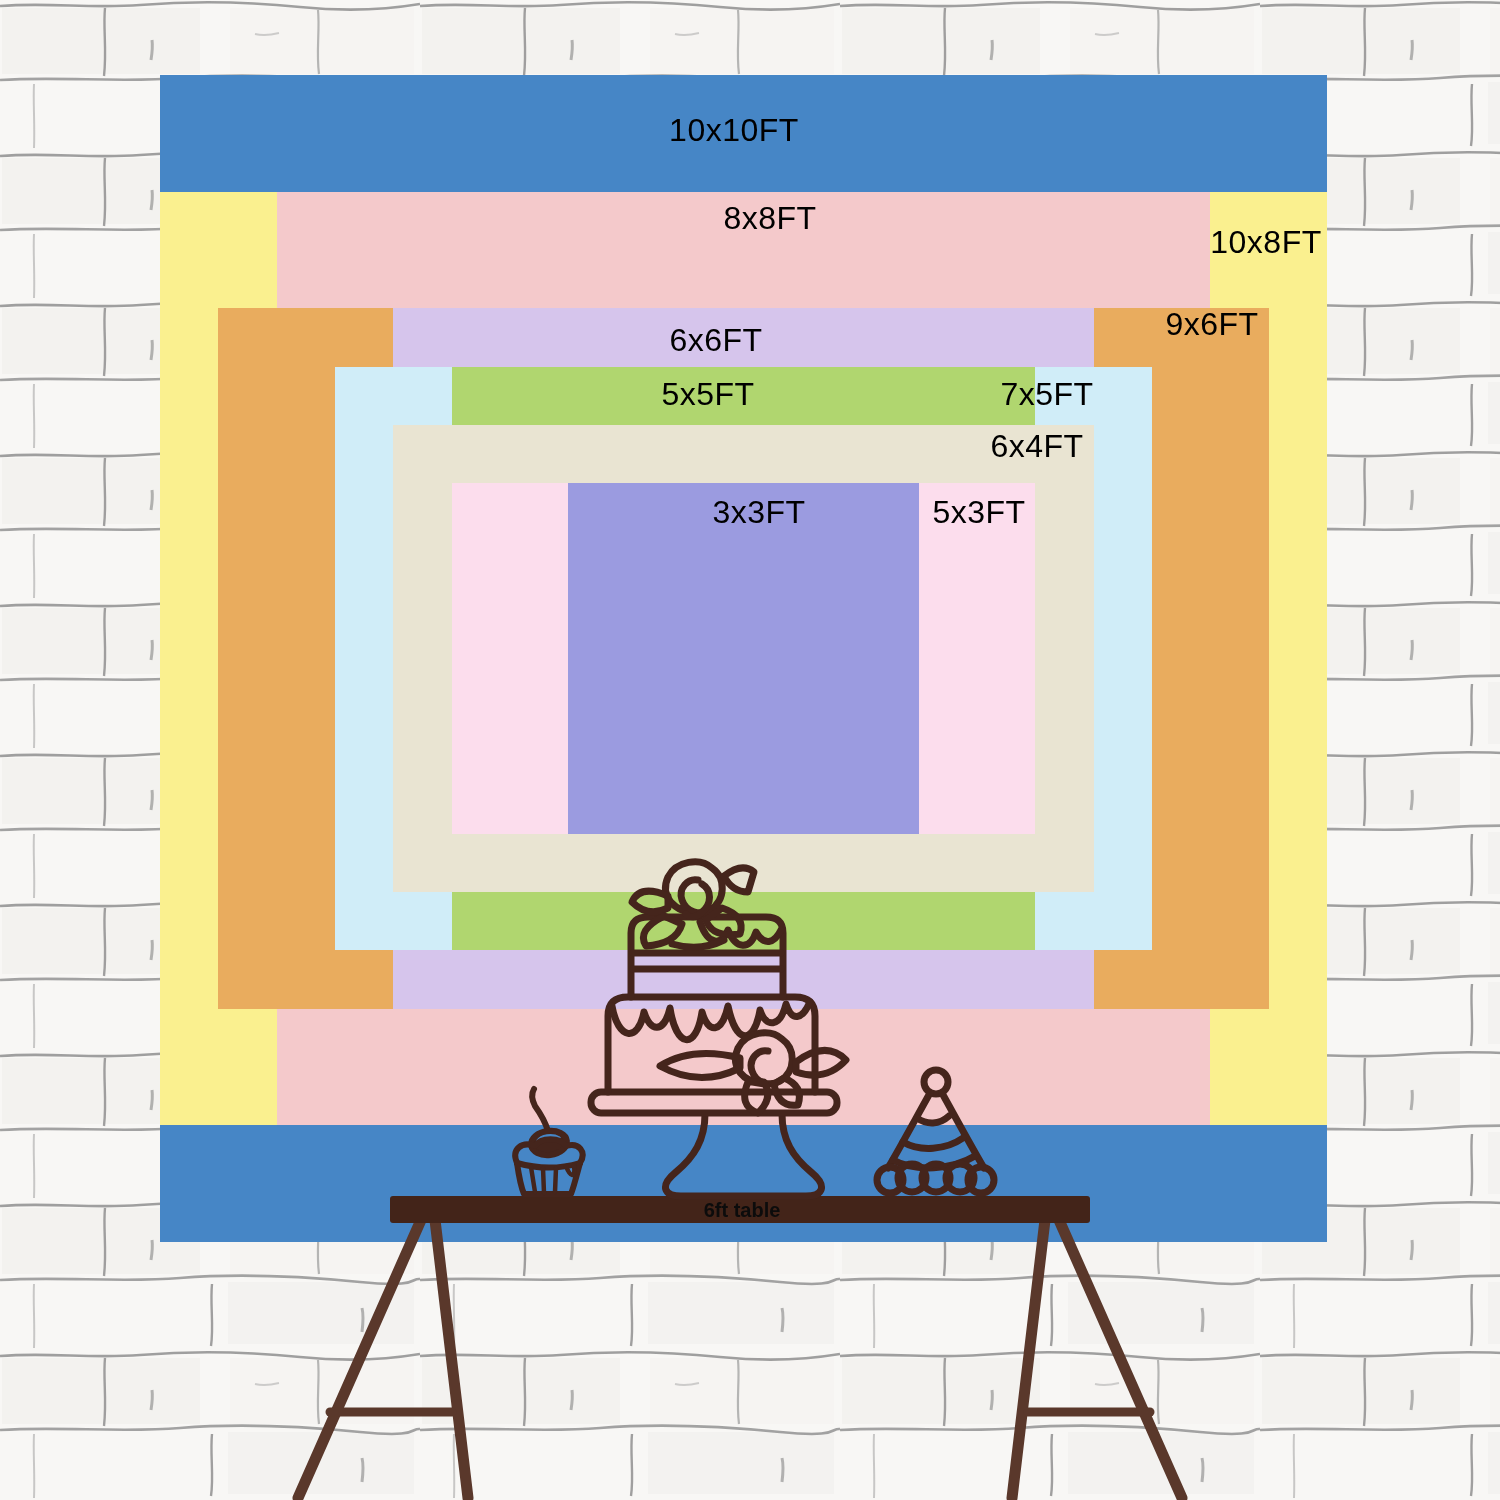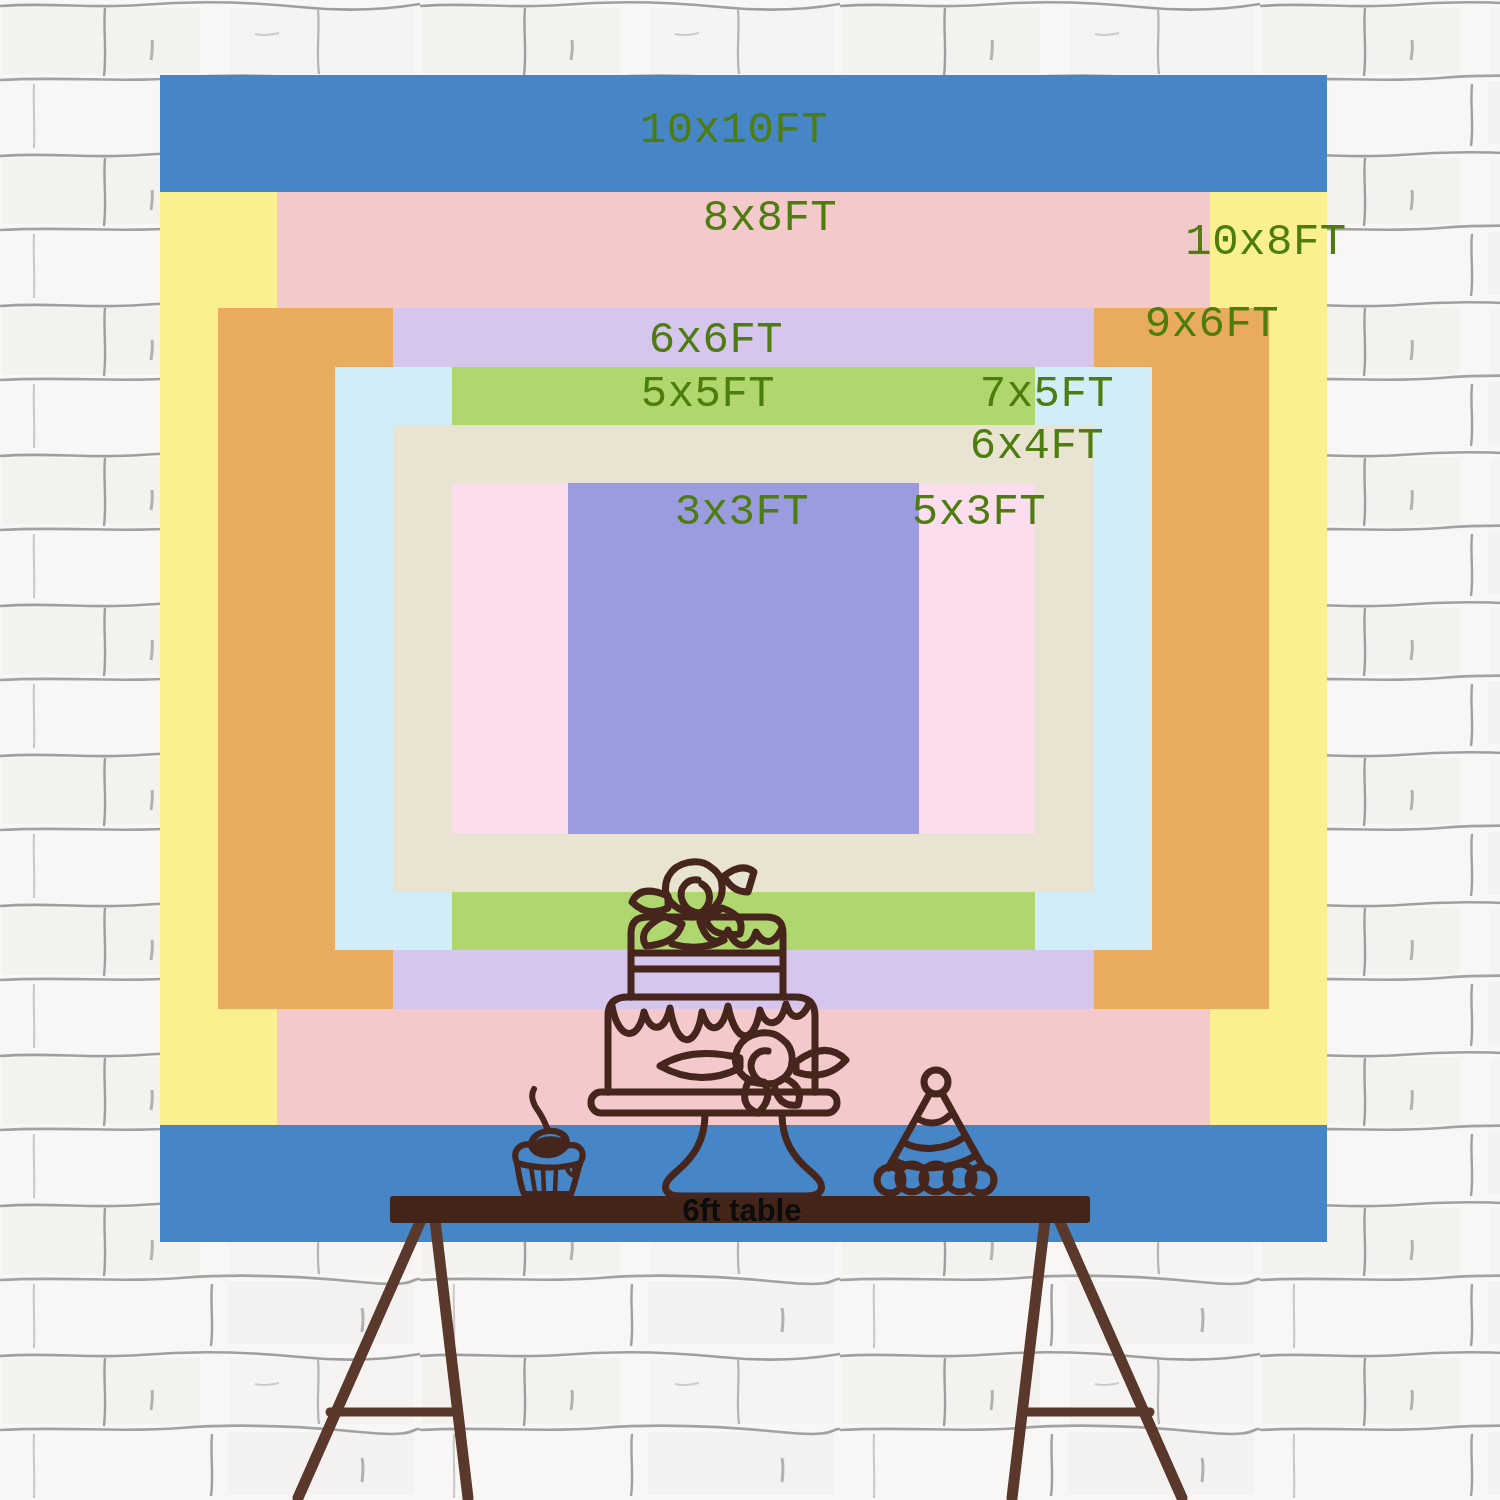--- a/index.html
+++ b/index.html
@@ -10,27 +10,27 @@
   }
   .stage{position:absolute;left:0;top:0;width:1500px;height:1500px;}
   .wall{position:absolute;left:0;top:0;z-index:0;}
   #backdrop{
     position:absolute;left:160px;top:75px;width:1167px;height:1167px;z-index:1;
   }
   .layer{position:absolute;}
   #labels{position:absolute;left:0;top:0;width:1500px;height:1500px;z-index:3;pointer-events:none;}
   .size-label{
     position:absolute;transform:translate(-50%,-50%);
-    font-size:44px;font-weight:400;color:#4d7c0f;letter-spacing:0.5px;
-    white-space:nowrap;line-height:1;font-family:Liberation Mono, monospace;
+    font-size:32px;font-weight:400;color:#000000;letter-spacing:0.5px;
+    white-space:nowrap;line-height:1;
   }
   #illustration{position:absolute;left:0;top:0;z-index:2;pointer-events:none;}
   #table-label{
     position:absolute;transform:translate(-50%,-50%);z-index:4;
-    font-size:31px;font-weight:600;color:#0c0c0c;white-space:nowrap;line-height:1;
+    font-size:20px;font-weight:600;color:#0c0c0c;white-space:nowrap;line-height:1;
   }
 </style>
 </head>
 <body>
 
 <div class="stage">
 
   <svg class="wall" width="1500" height="1500">
     <defs>
       <pattern id="bricks" width="420" height="150" patternUnits="userSpaceOnUse">
@@ -145,18 +145,18 @@
   <div id="labels">
       <div class="size-label" style="left: 734px; top: 130px;">10x10FT</div>
       <div class="size-label" style="left: 1266px; top: 218px; margin-top: 24px;">10x8FT</div>
       <div class="size-label" style="left: 734px; top: 218px; margin-left: 36px;">8x8FT</div>
       <div class="size-label" style="left: 1212px; top: 324px;">9x6FT</div>
       <div class="size-label" style="left: 716px; top: 340px;">6x6FT</div>
       <div class="size-label" style="left: 1047px; top: 394px;">7x5FT</div>
       <div class="size-label" style="left: 708px; top: 394px;">5x5FT</div>
       <div class="size-label" style="left: 1037px; top: 446px;">6x4FT</div>
       <div class="size-label" style="left: 979px; top: 512px;">5x3FT</div>
-      <div class="size-label" style="left: 742px; top: 512px; text-align: center;">3x3FT</div>
+      <div class="size-label" style="left: 759px; top: 512px; text-align: center;">3x3FT</div>
     </div>
 
   <div id="table-label" style="left: 742px; top: 1210px;">6ft table</div>
 
 </div>
 
 </body></html>

